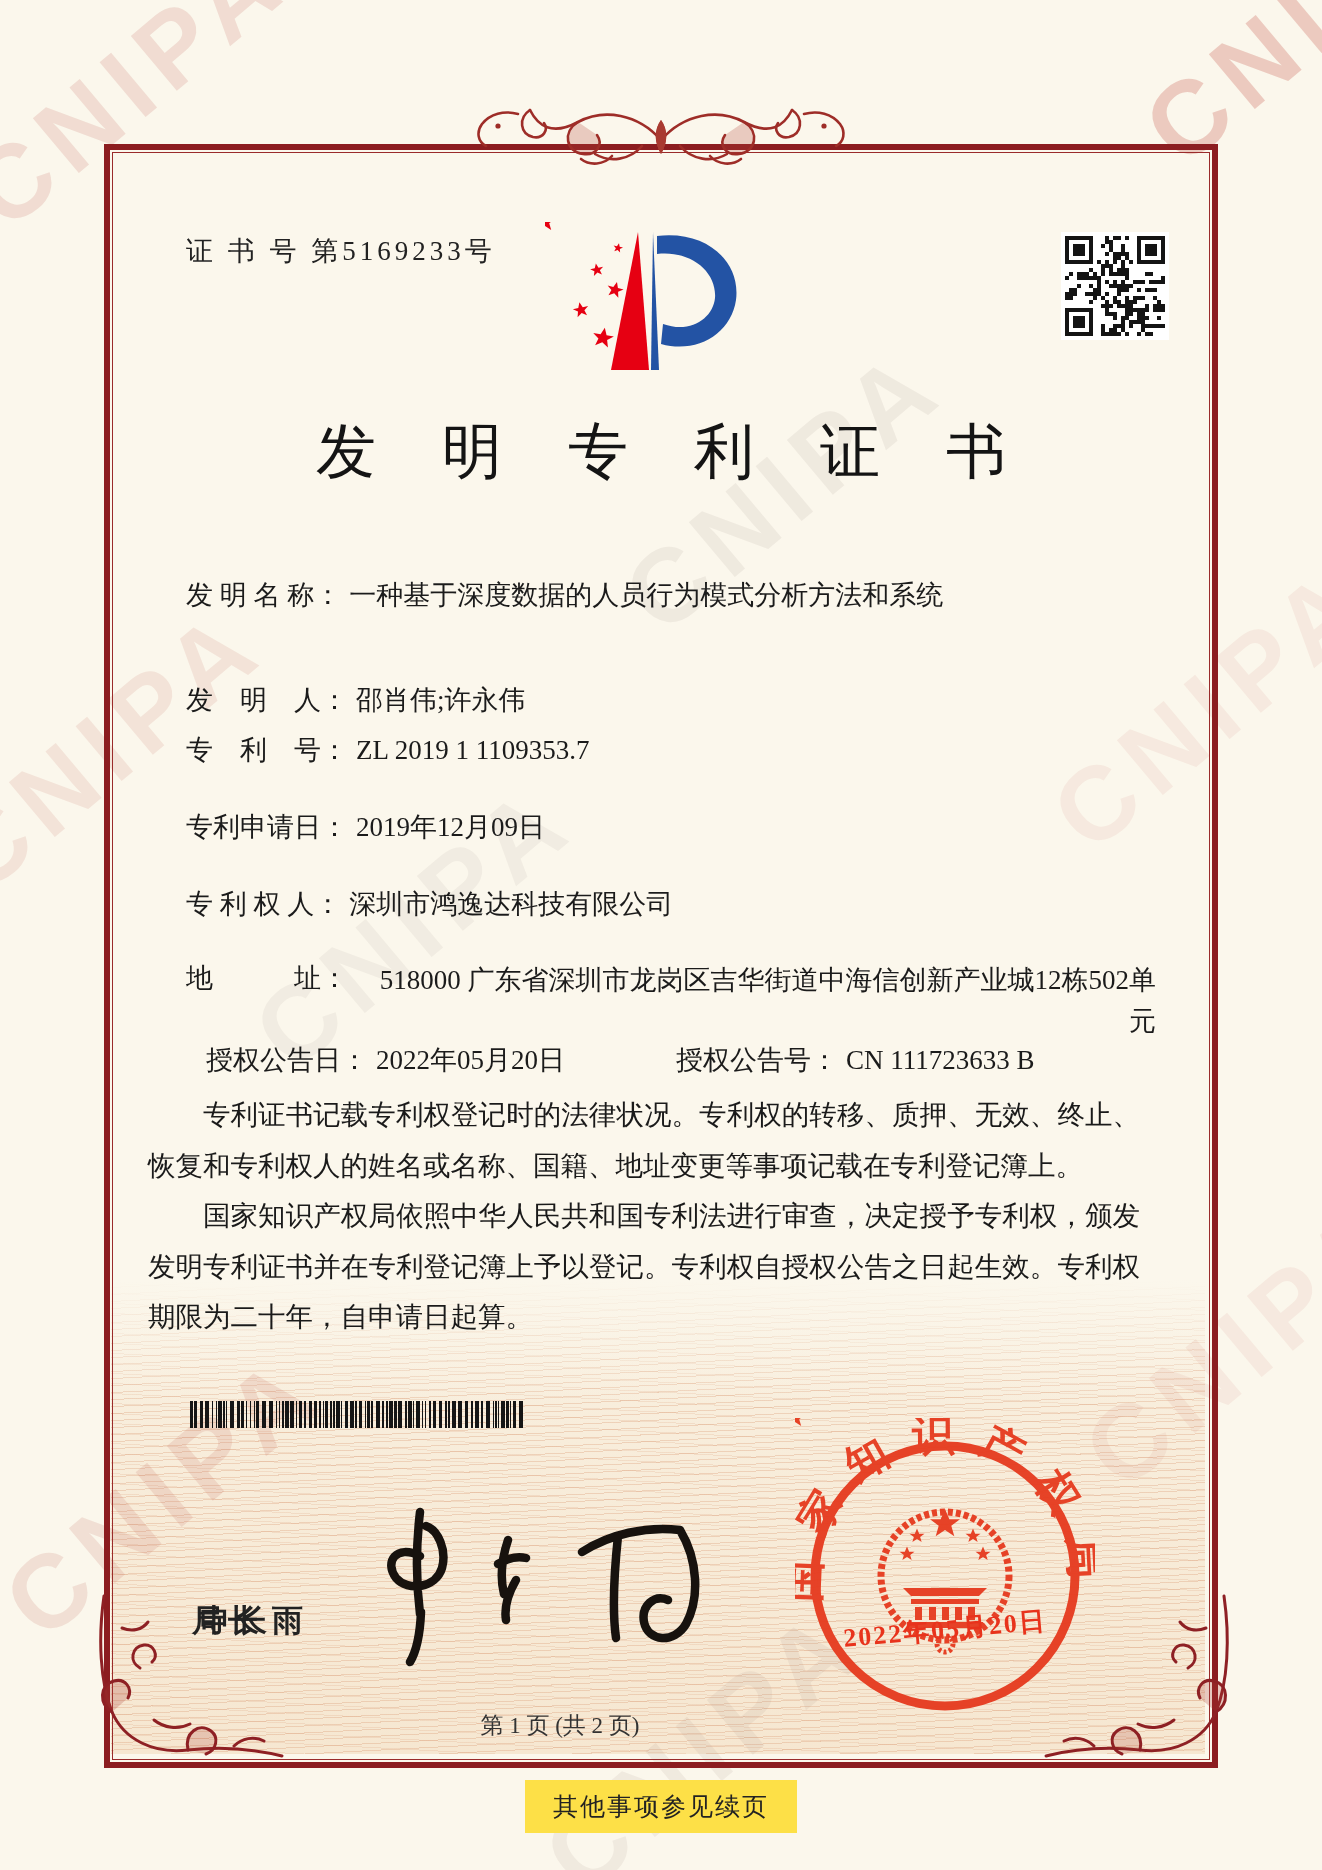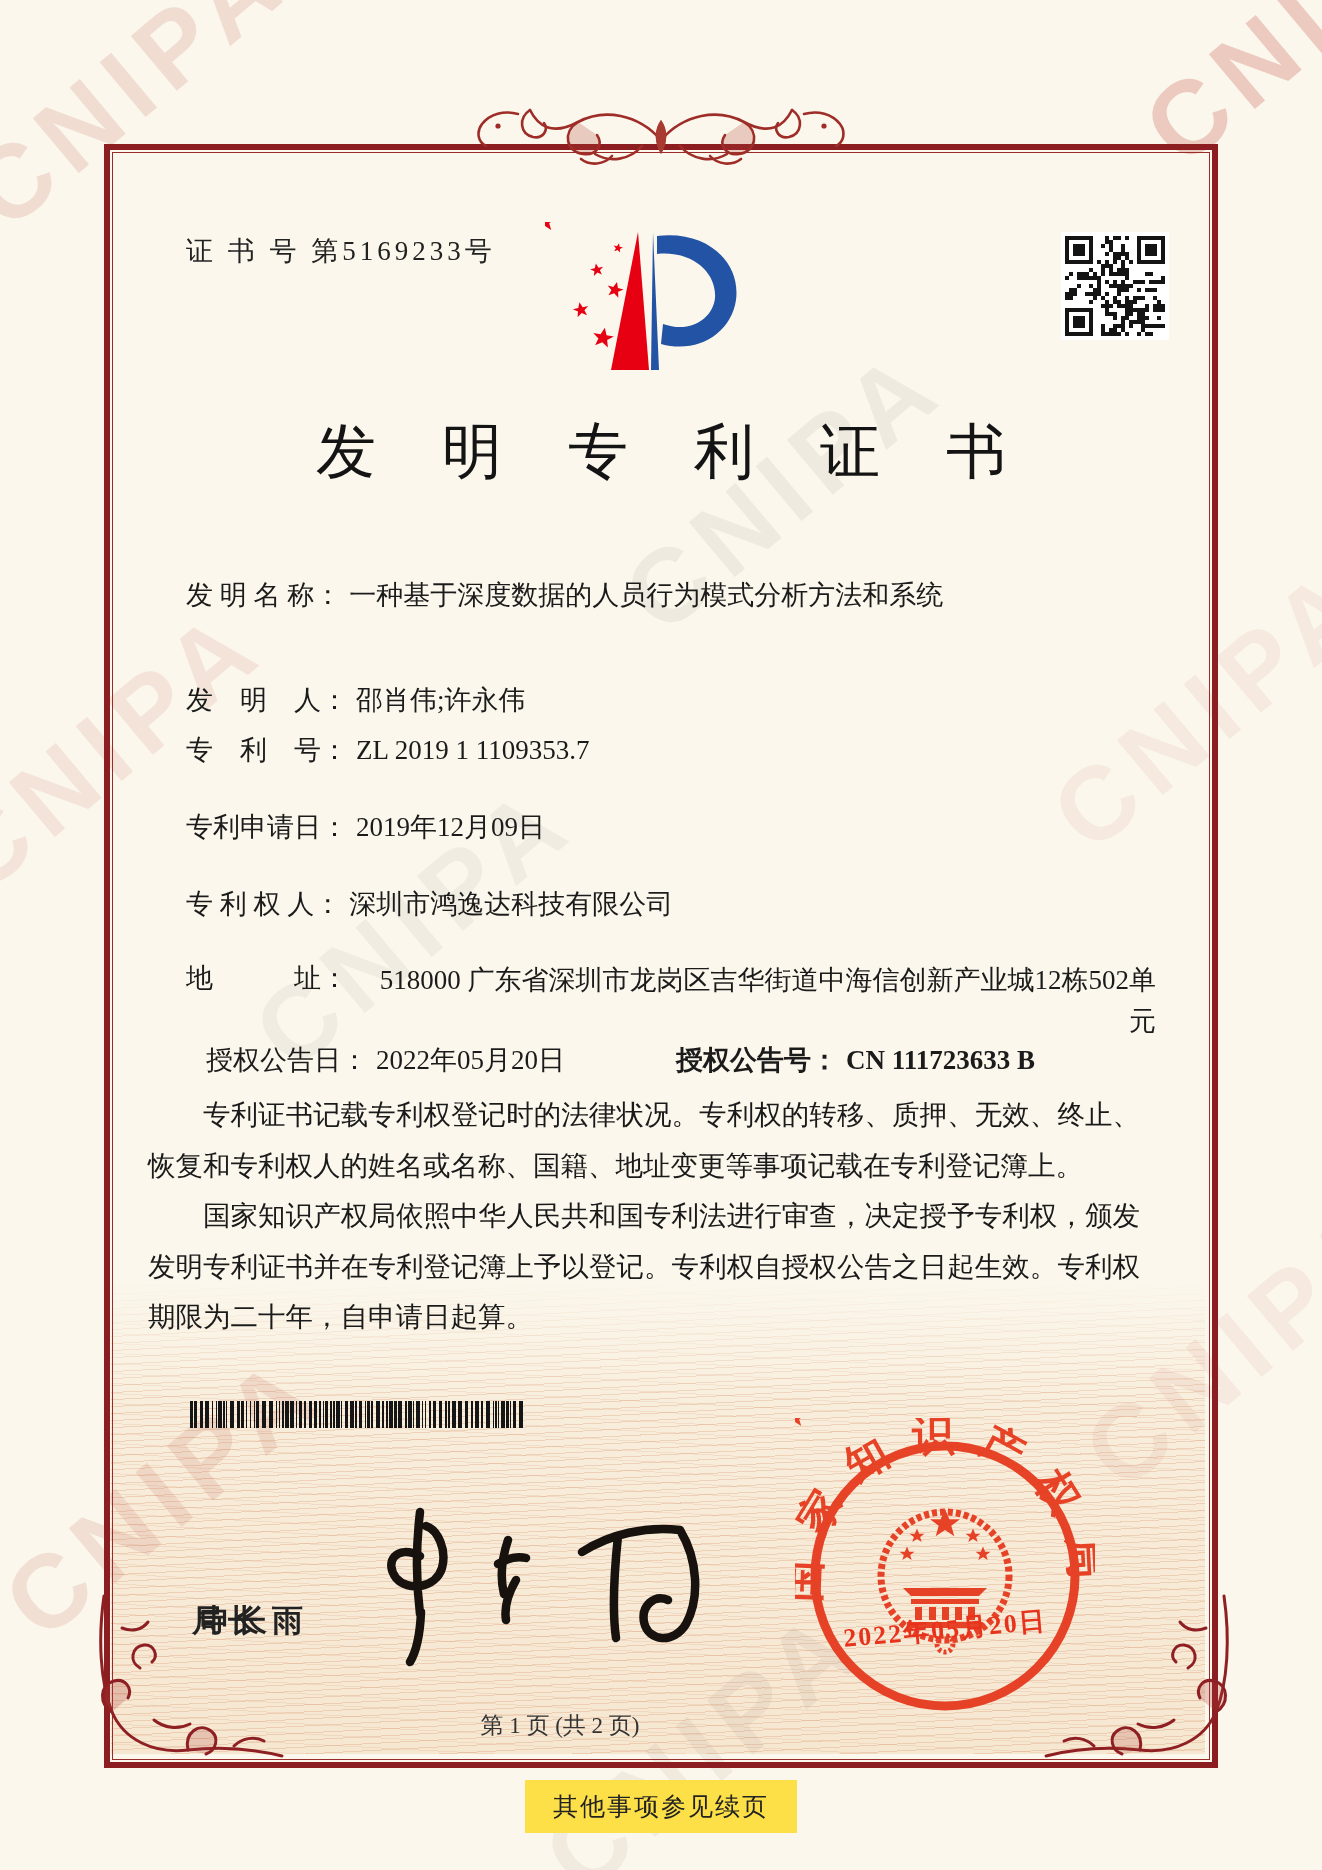--- a/index.html
+++ b/index.html
@@ -38,21 +38,21 @@
   .logo{left:545px;top:222px;z-index:4;}
   .qr{left:1061px;top:232px;z-index:4;}
   .title{left:0;top:412px;width:1322px;text-align:center;font-size:60px;font-weight:normal;
          letter-spacing:66px;padding-left:66px;box-sizing:border-box;color:#141414;z-index:4;}
   
   .row{left:186px;width:960px;font-size:27px;z-index:4;white-space:nowrap;}
   .r0{top:577px;} .r1{top:682px;} .r2{top:732px;} .r3{top:809px;} .r4{top:886px;} .r5{top:960px;} .r6{top:1042px;margin-left:20px;}
   .row .lab{color:#1b1b1b;}
   .row .val{margin-left:8px;text-align:right;}
   .r5 .val{display:inline-block;width:800px;white-space:normal;vertical-align:top;line-height:41px;}
-  .pair2{position:absolute;left:470px;top:0;white-space:nowrap;font-weight:bold;}
+  .pair2{position:absolute;left:470px;top:0;white-space:nowrap;}
   
   .paras{left:148px;top:1090px;width:992px;font-size:27.5px;line-height:50.5px;
          text-align:justify;z-index:4;color:#1a1a1a;}
   .paras p{margin:0;text-indent:2em;}
   
   .barcode{left:190px;top:1401px;z-index:4;}
   
   .sig-title{left:192px;top:1600px;font-family:"Liberation Sans","DejaVu Sans",sans-serif;
              font-weight:600;font-size:31px;letter-spacing:5px;color:#222;z-index:4;}
   .sig-name{left:200px;top:1600px;font-family:"Liberation Sans","DejaVu Sans",sans-serif;

